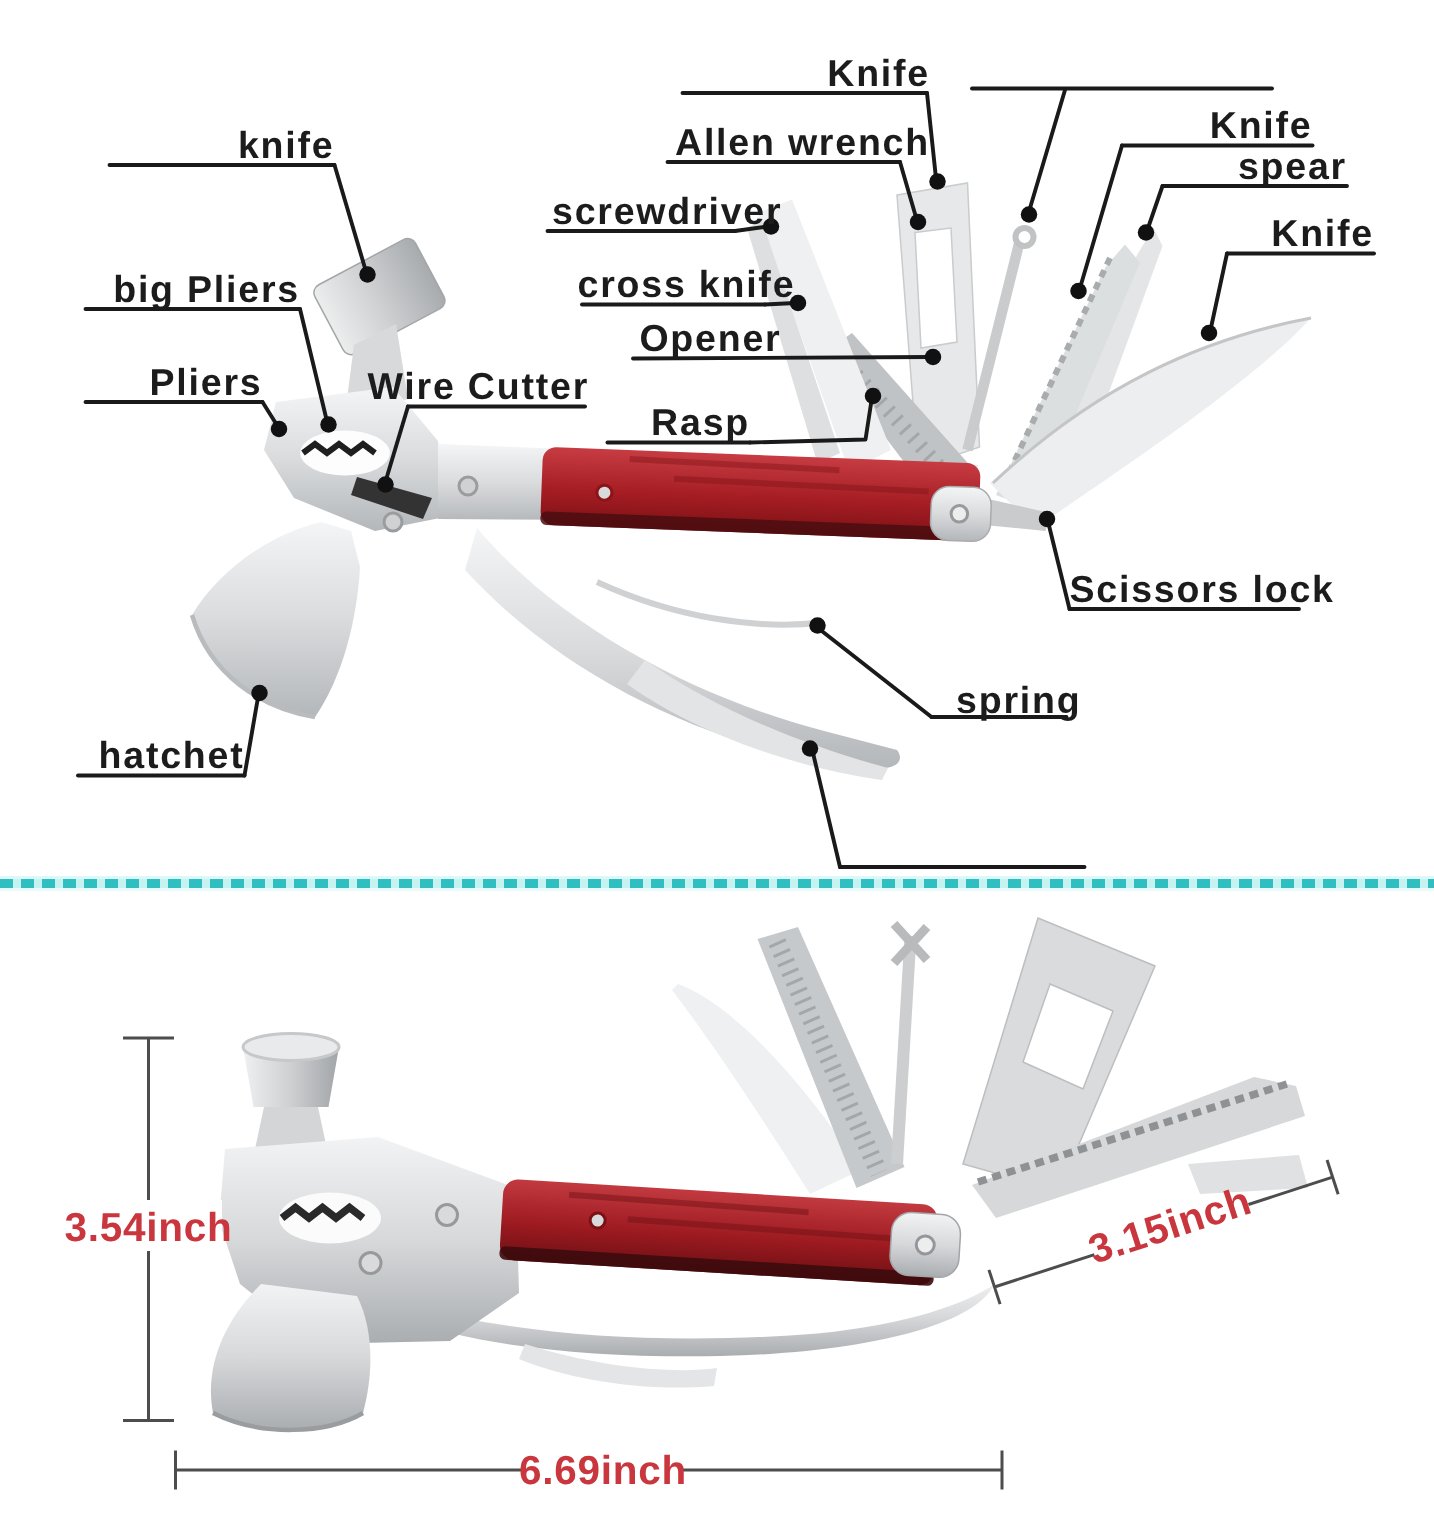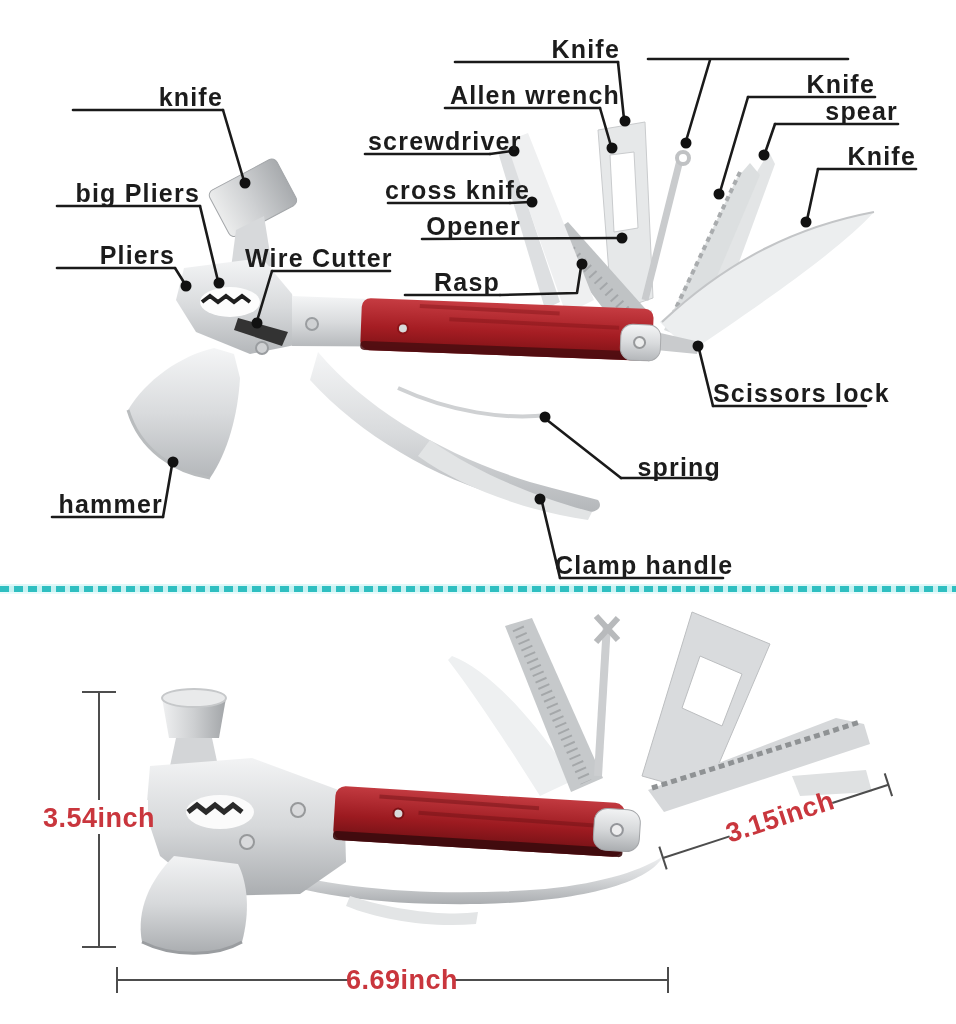--- a/index.html
+++ b/index.html
@@ -187,22 +187,21 @@
     <div class="lbl" style="left:385px;top:176px;width:128px">cross knife</div>
     <div class="lbl" style="left:411px;top:212px;width:110px">Opener</div>
     <div class="lbl" style="left:405px;top:268px;width:95px">Rasp</div>
     <div class="lbl" style="left:450px;top:81px;width:150px">Allen wrench</div>
     <div class="lbl" style="left:480px;top:35px;width:140px">Knife</div>
     <div class="lbl" style="left:748px;top:70px;width:127px">Knife</div>
     <div class="lbl" style="left:775px;top:97px;width:123px">spear</div>
     <div class="lbl" style="left:818px;top:142px;width:98px">Knife</div>
     <div class="lbl" style="left:713px;top:379px;width:153px">Scissors lock</div>
     <div class="lbl" style="left:611px;top:453px;width:110px">spring</div>
-    <div class="lbl" style="left:555px;top:551px;width:173px">Clamp handle</div>
-    <div class="lbl" style="left:52px;top:490px;width:111px">hammer</div>
+    <div class="lbl" style="left:52px;top:490px;width:111px">hatchet</div>
   </div>
 
   <div class="divider"></div>
 
   <div class="section" id="bottomSection">
     <svg width="956" height="430" viewBox="0 0 956 430">
       <defs>
         <linearGradient id="metalV2" x1="0" y1="0" x2="0" y2="1">
           <stop offset="0" stop-color="#f2f3f4"></stop>
             <stop offset=".5" stop-color="#d6d8da"></stop>

